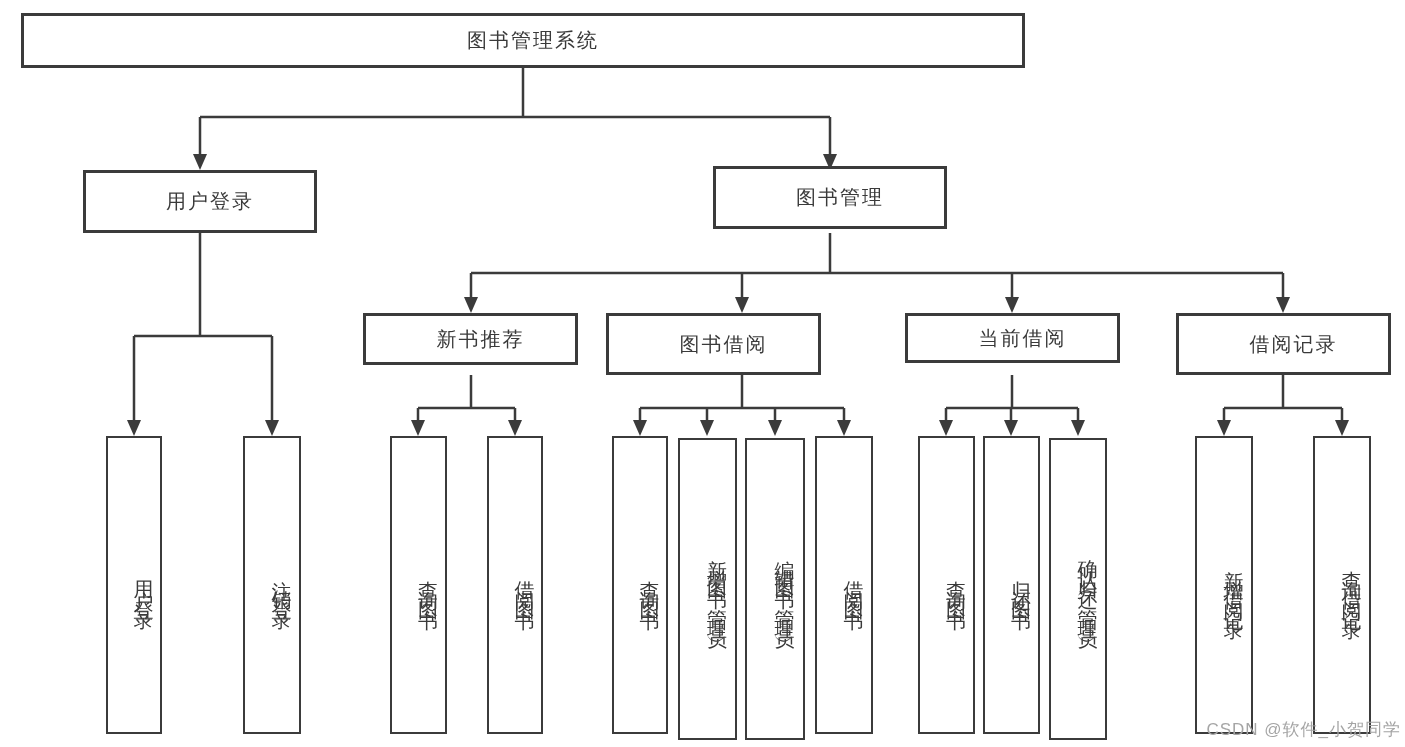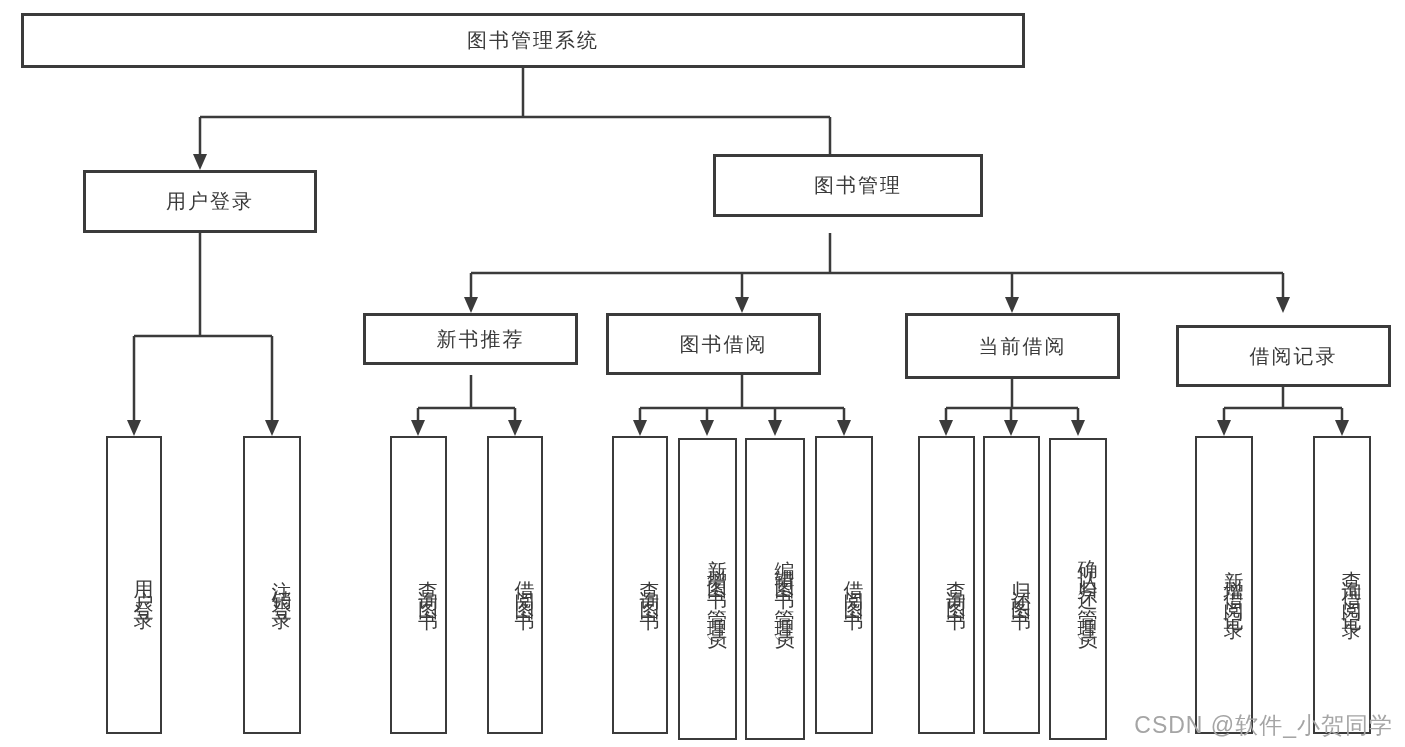--- a/index.html
+++ b/index.html
@@ -19,22 +19,22 @@
   }
   .vlabel{
     writing-mode:vertical-rl;text-orientation:mixed;
     letter-spacing:10px;font-size:20px;line-height:1;
     white-space:nowrap;
   }
   .hlabel{white-space:nowrap;}
   #connector-layer{position:absolute;left:0;top:0;z-index:1;}
   .node{z-index:2;padding-left:20px;}
   #watermark{
-    position:absolute;right:12px;bottom:6px;z-index:5;
-    font-size:23px;color:#a5a5a5;letter-spacing:1px;
+    position:absolute;right:4px;bottom:6px;z-index:5;
+    font-size:17px;color:#a5a5a5;letter-spacing:1px;
   }
 </style>
 </head>
 <body>
 
 <svg id="connector-layer" width="1405" height="747" viewBox="0 0 1405 747" fill="none" stroke="#3b3b3b" stroke-width="2.5">
 
   <g>
     <path d="M523,68 V117 M200,117 H830 M200,117 V156 M830,117 V156"></path>
     <path d="M193,154 h14 l-7,16 z" fill="#3b3b3b" stroke="none"></path>
@@ -83,34 +83,34 @@
   </g>
 </svg>
 
 <div class="node" style="left:21px;top:13px;width:1004px;height:55px;">
   <span class="hlabel">图书管理系统</span>
 </div>
 
 <div class="node" style="left:83px;top:170px;width:234px;height:63px;">
   <span class="hlabel">用户登录</span>
 </div>
-<div class="node" style="left:713px;top:154px;width:270px;height:63px;align-items:center;">
+<div class="node" style="left:713px;top:166px;width:234px;height:63px;align-items:center;">
   <span class="hlabel">图书管理</span>
 </div>
 
 <div class="node" style="left:363px;top:313px;width:215px;height:52px;">
   <span class="hlabel">新书推荐</span>
 </div>
 <div class="node" style="left:606px;top:313px;width:215px;height:62px;">
   <span class="hlabel">图书借阅</span>
 </div>
-<div class="node" style="left:905px;top:313px;width:215px;height:66px;align-items:center;">
+<div class="node" style="left:905px;top:313px;width:215px;height:50px;align-items:center;">
   <span class="hlabel">当前借阅</span>
 </div>
-<div class="node" style="left:1176px;top:313px;width:215px;height:62px;margin-top:12px;">
+<div class="node" style="left:1176px;top:313px;width:215px;height:62px;">
   <span class="hlabel">借阅记录</span>
 </div>
 
 <div class="node leaf" style="left:106px;top:436px;width:56px;height:298px;">
   <span class="vlabel">用户登录</span>
 </div>
 <div class="node leaf" style="left:243px;top:436px;width:58px;height:298px;">
   <span class="vlabel">注销登录</span>
 </div>
 

